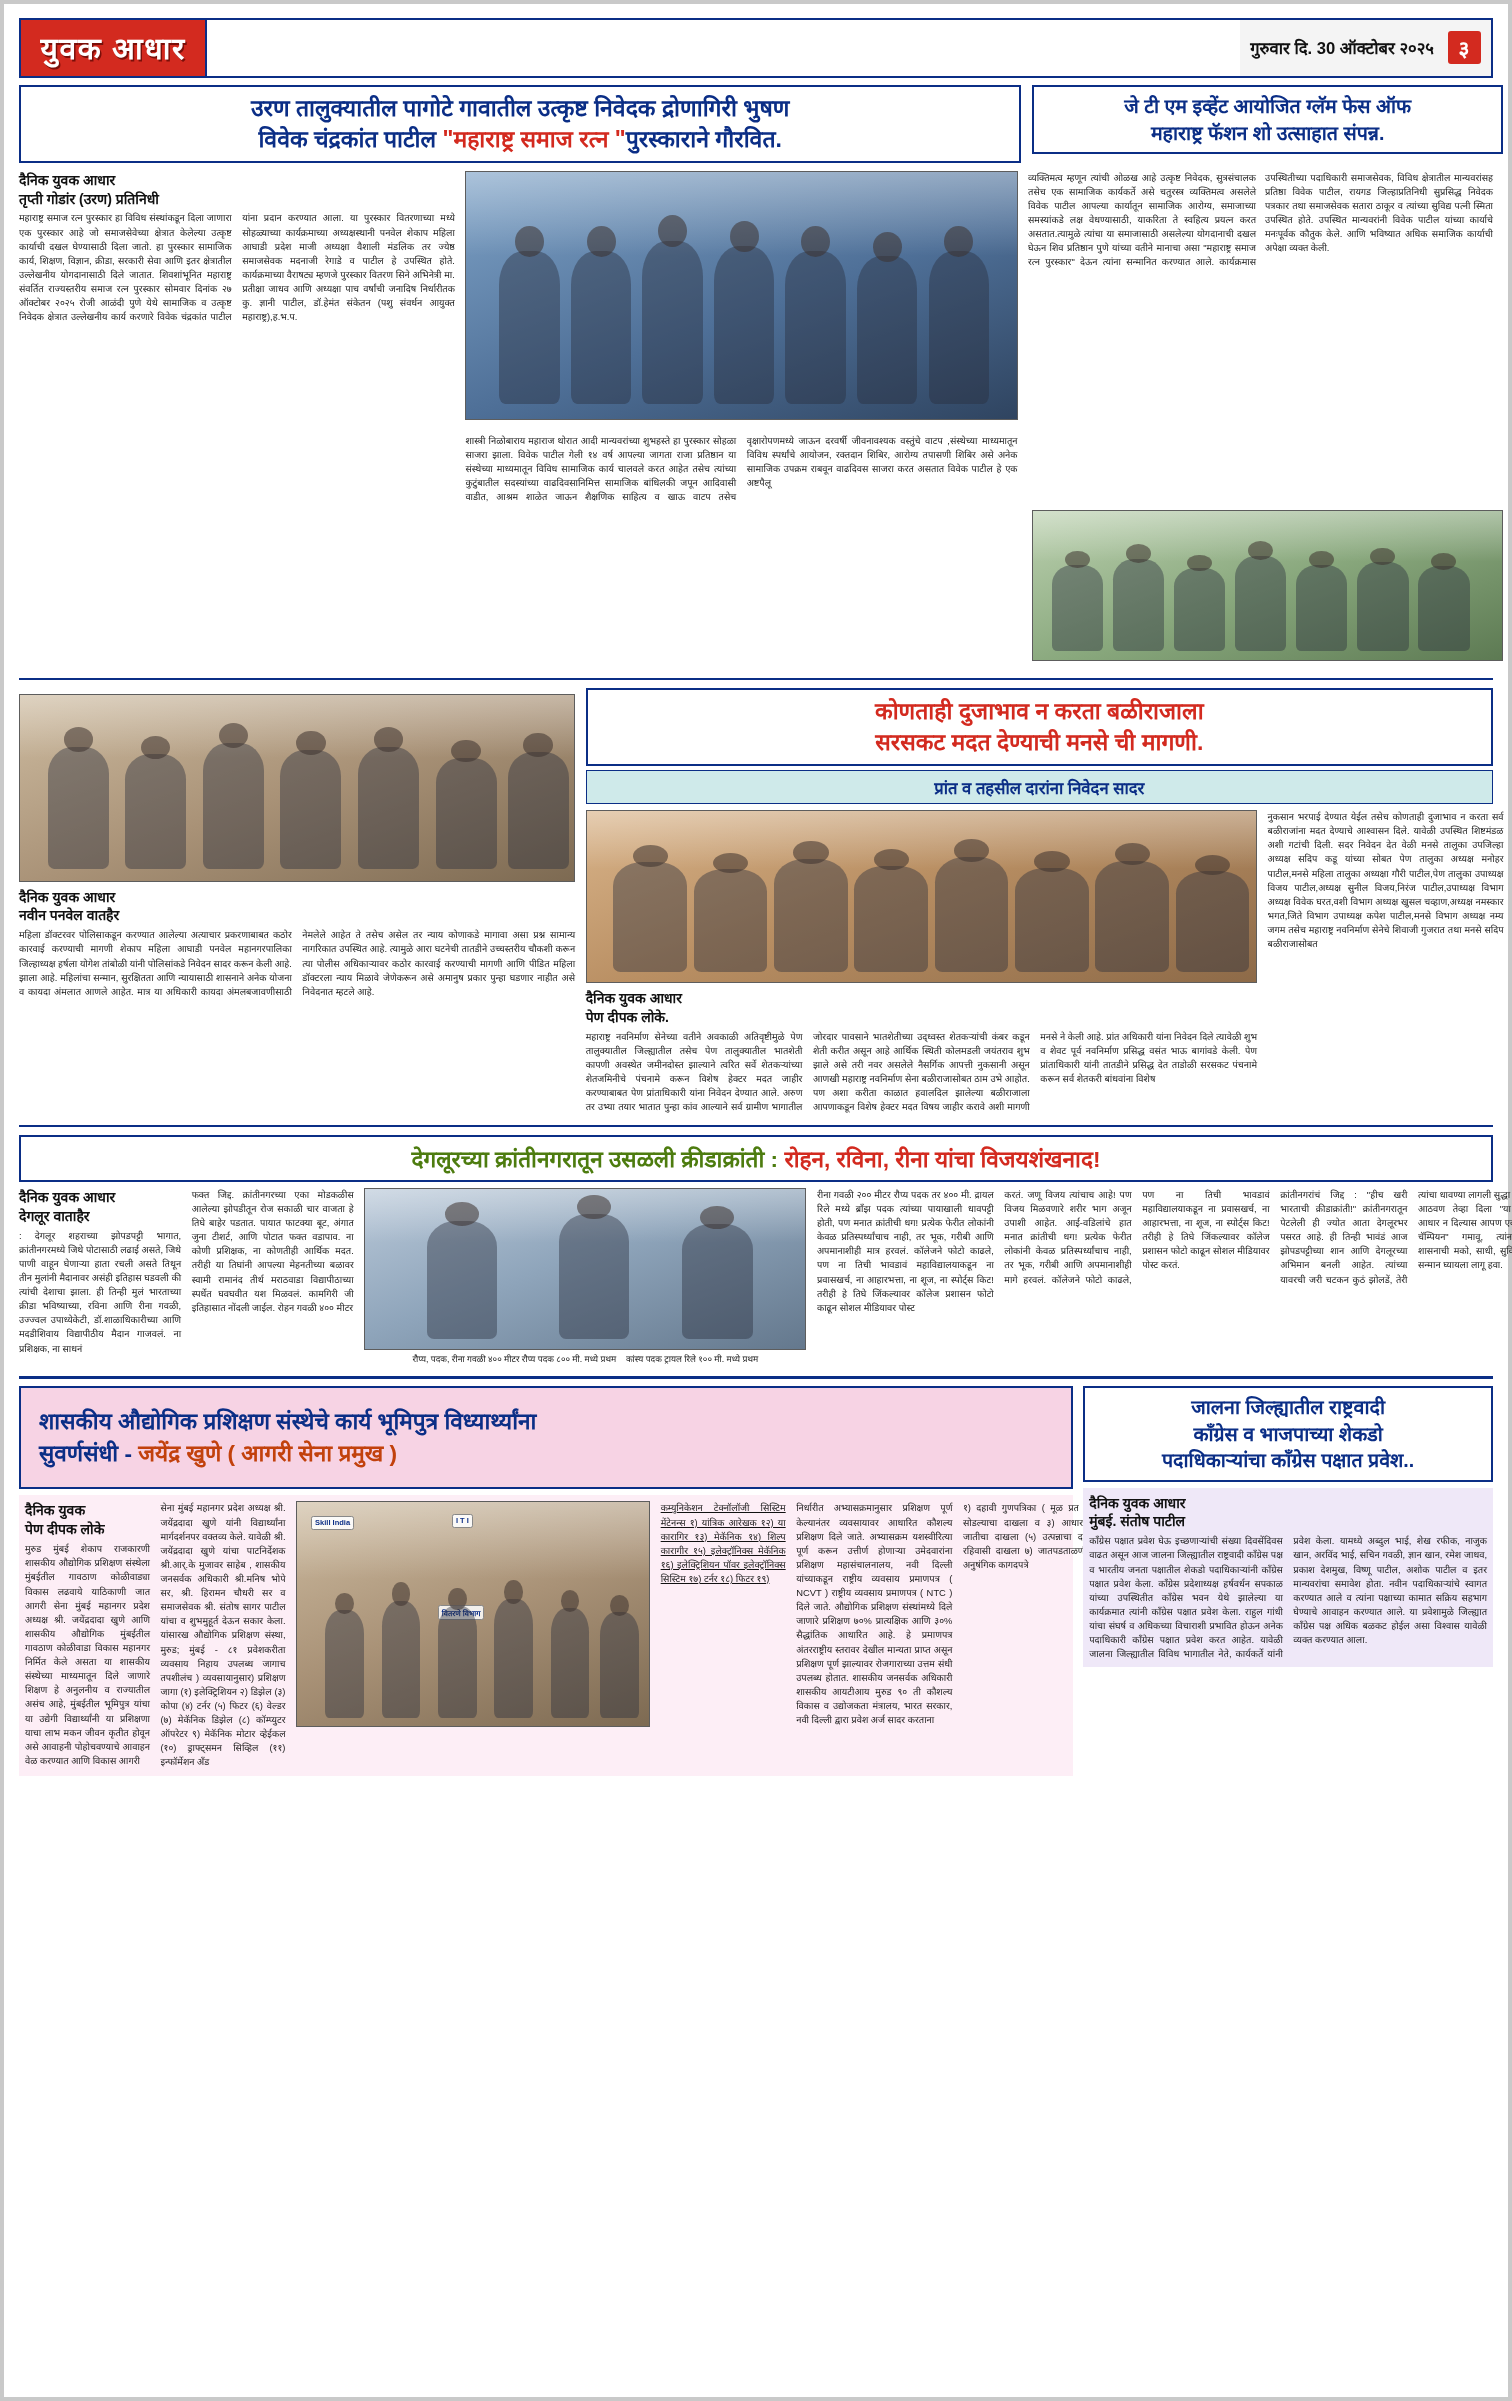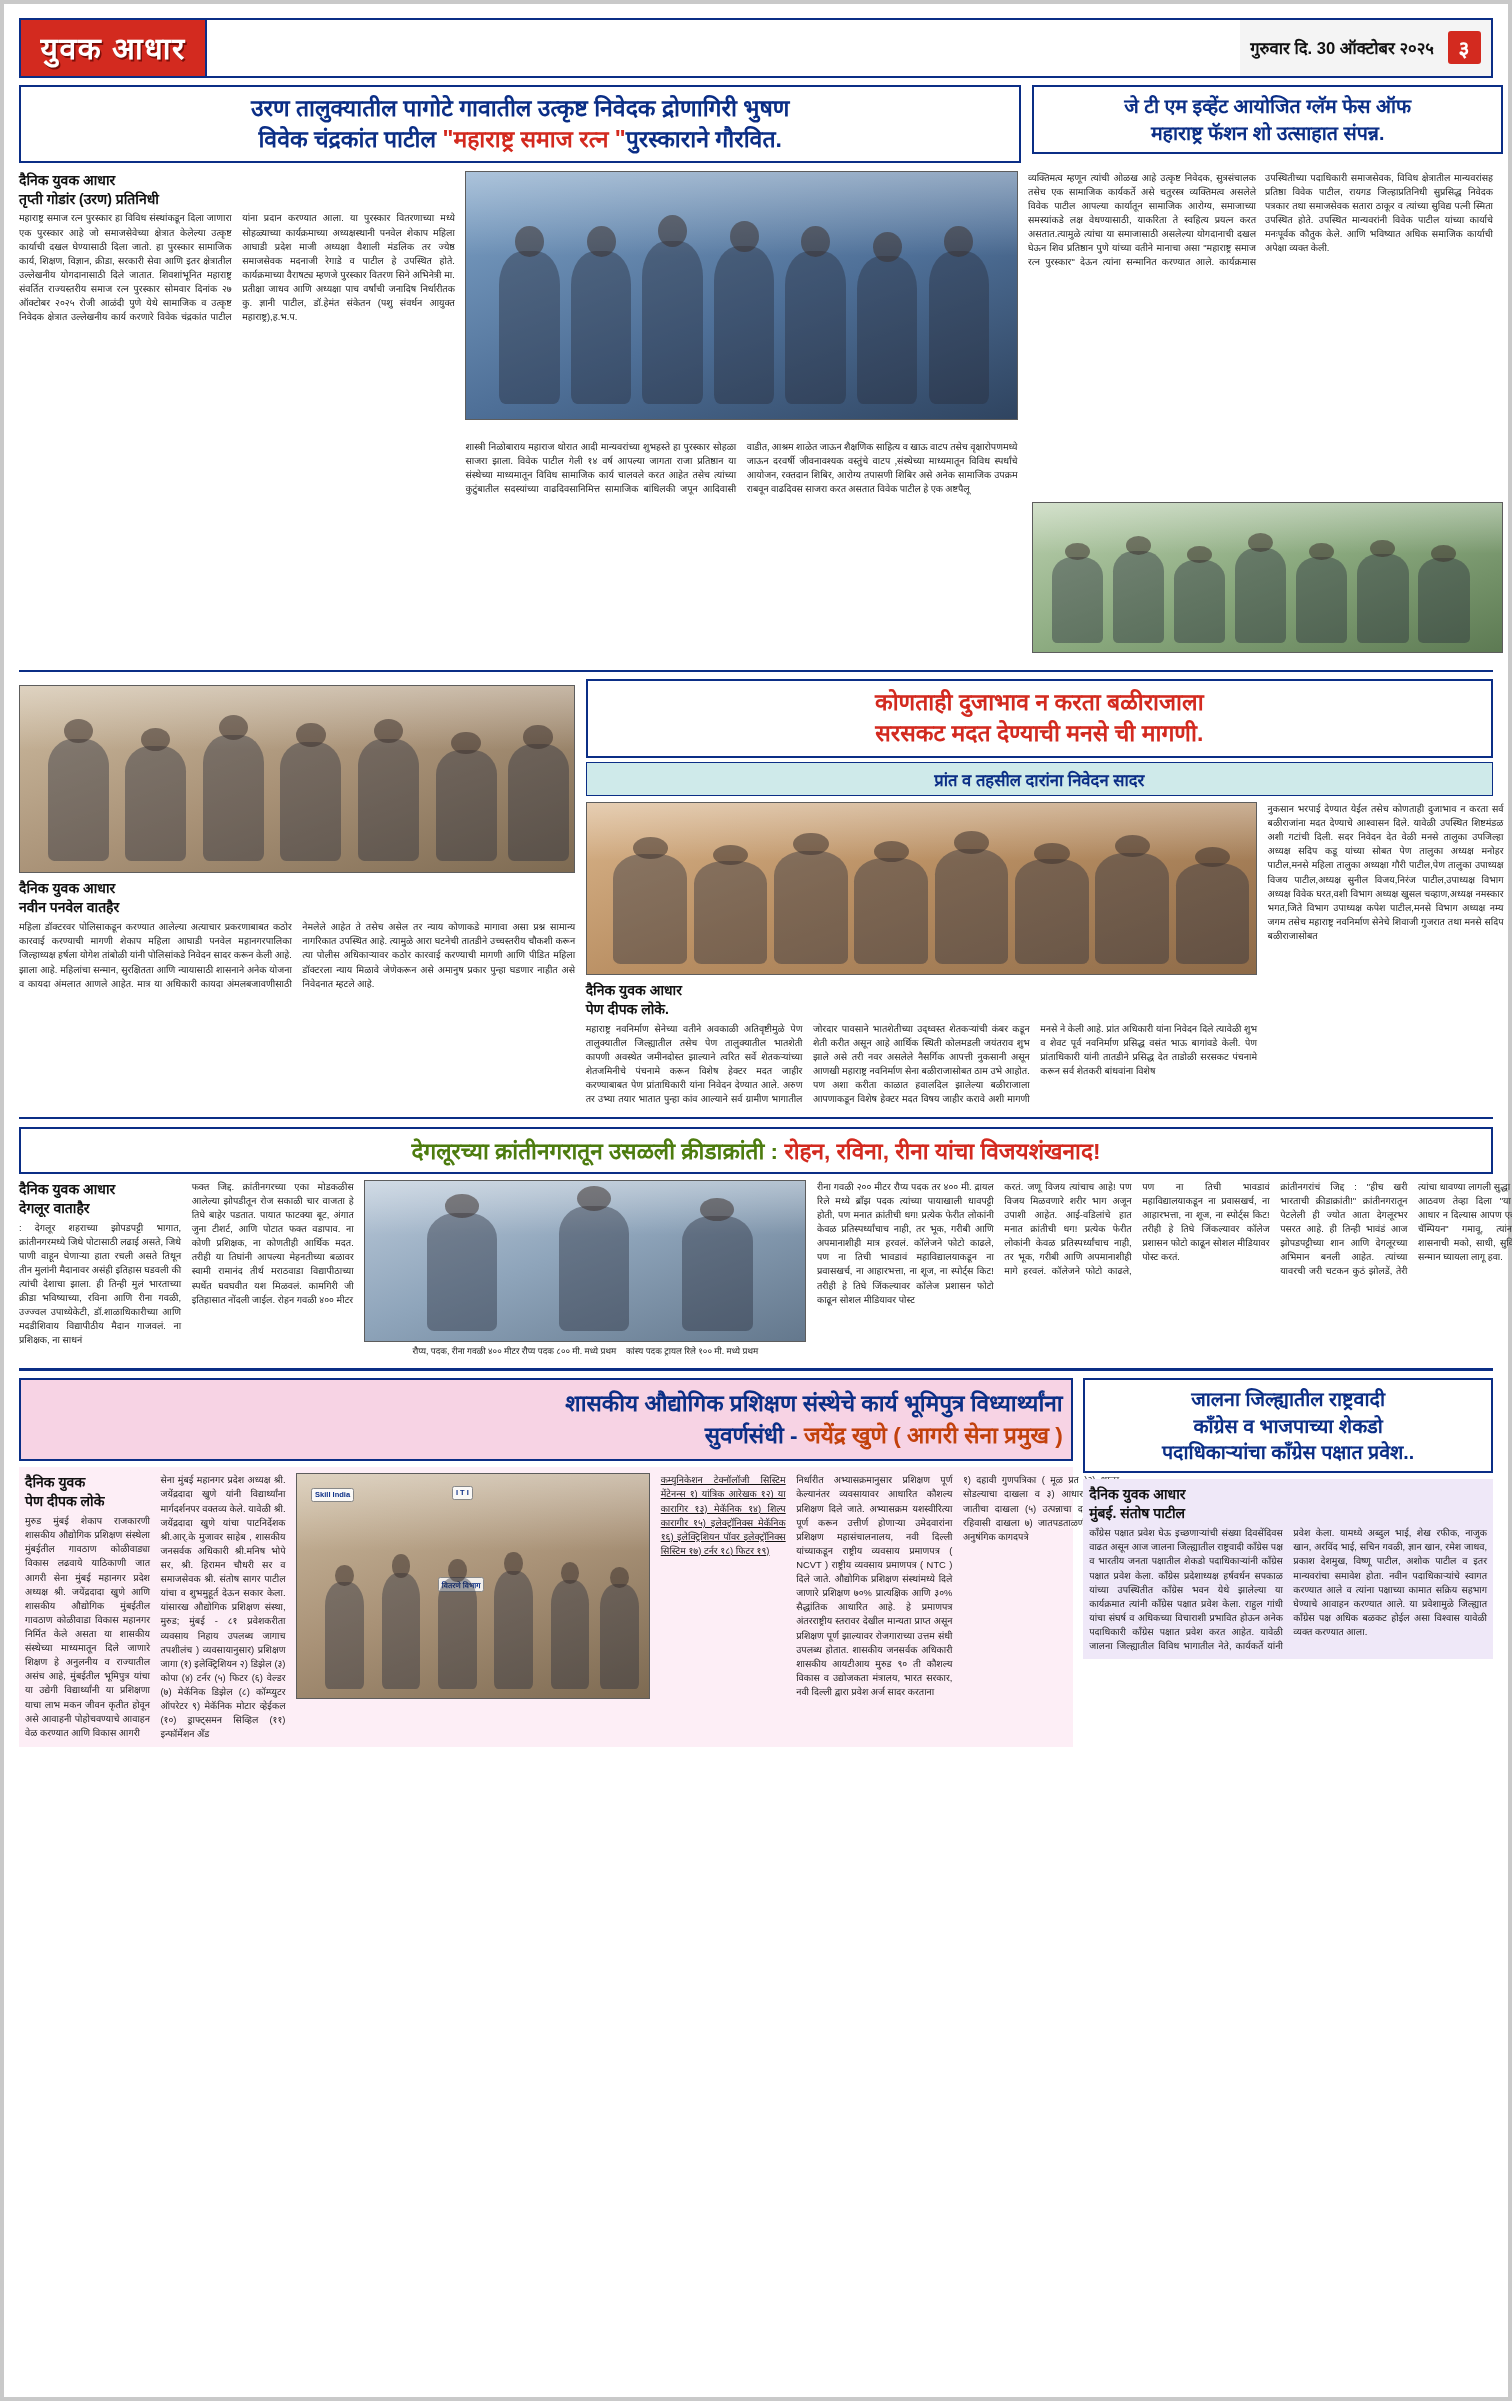--- a/index.html
+++ b/index.html
@@ -160,22 +160,22 @@
     font-weight: bold;
     color: #d32a1f;
   }
 
   
   .s5-left { width: 72%; }
   .s5-right { width: 28%; }
   .pink-band {
     background: #f7d3e4;
     border: 2.3px solid #0b2e86;
-    text-align: right;
-    padding: 8px;
+    text-align: left;
+    padding: 18px;
     font-weight: bold;
     color: #0b2e86;
     font-size: 22.6px;
     line-height: 1.4;
   }
   .pink-band .hl { color: #c2410c; }
   .tint-pink { background: #fdeef6; }
   .tint-lilac { background: #efe8f8; }
 
   
@@ -239,21 +239,21 @@
           <div class="figs">
             <div class="fig" style="left:6%"></div>
             <div class="fig" style="left:19%"></div>
             <div class="fig" style="left:32%; height:66%"></div>
             <div class="fig" style="left:45%; height:64%"></div>
             <div class="fig" style="left:58%"></div>
             <div class="fig" style="left:71%; height:60%"></div>
             <div class="fig" style="left:84%"></div>
           </div>
         </div>
-        <div class="body-text textcols-2" style="margin-top:20px;font-family:Liberation Serif, serif;">
+        <div class="body-text textcols-2" style="margin-top:14px;">
           <span>शास्त्री निळोबाराय महाराज थोरात आदी मान्यवरांच्या शुभहस्ते हा पुरस्कार सोहळा साजरा झाला.
 
 विवेक पाटील गेली १४ वर्ष आपल्या जागता राजा प्रतिष्ठान या संस्थेच्या माध्यमातून विविध सामाजिक कार्य चालवले करत आहेत तसेच त्यांच्या कुटुंबातील सदस्यांच्या वाढदिवसानिमित्त सामाजिक बांधिलकी जपून आदिवासी वाडीत, आश्रम शाळेत जाऊन शैक्षणिक साहित्य व खाऊ वाटप तसेच वृक्षारोपणमध्ये जाऊन दरवर्षी जीवनावश्यक वस्तुंचे वाटप ,संस्थेच्या माध्यमातून विविध स्पर्धांचे आयोजन, रक्तदान शिबिर, आरोग्य तपासणी शिबिर असे अनेक सामाजिक उपक्रम राबवून वाढदिवस साजरा करत असतात विवेक पाटील हे एक अष्टपैलू</span>
         </div>
       </div>
 
       <div class="story1-right">
         <div class="body-text" style="column-count:2; column-gap:9px;">
           <span>व्यक्तिमत्व म्हणून त्यांची ओळख आहे उत्कृष्ट निवेदक, सुत्रसंचालक तसेच एक सामाजिक कार्यकर्ते असे चतुरस्त्र व्यक्तिमत्व असलेले विवेक पाटील आपल्या कार्यातून सामाजिक आरोग्य, समाजाच्या समस्यांकडे लक्ष वेधण्यासाठी, याकरिता ते स्वहित्य प्रयत्न करत असतात.त्यामुळे त्यांचा या समाजासाठी असलेल्या योगदानाची दखल घेऊन शिव प्रतिष्ठान पुणे यांच्या वतीने मानाचा असा "महाराष्ट्र समाज रत्न पुरस्कार" देऊन त्यांना सन्मानित करण्यात आले.
 

